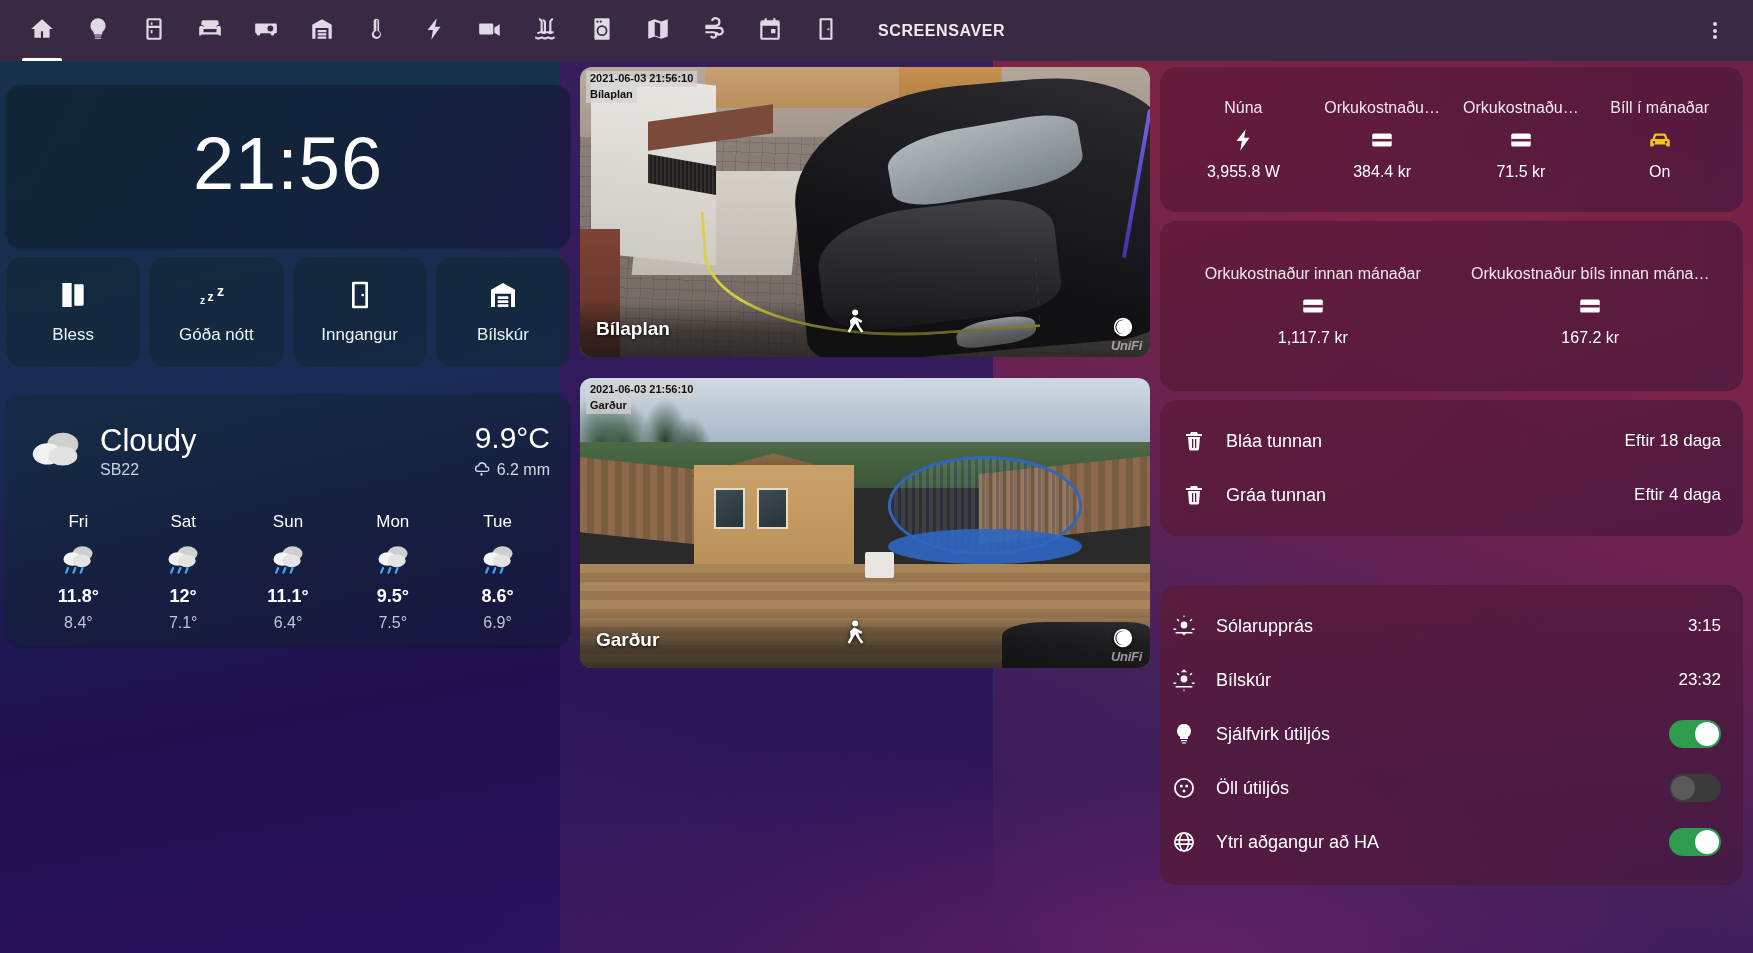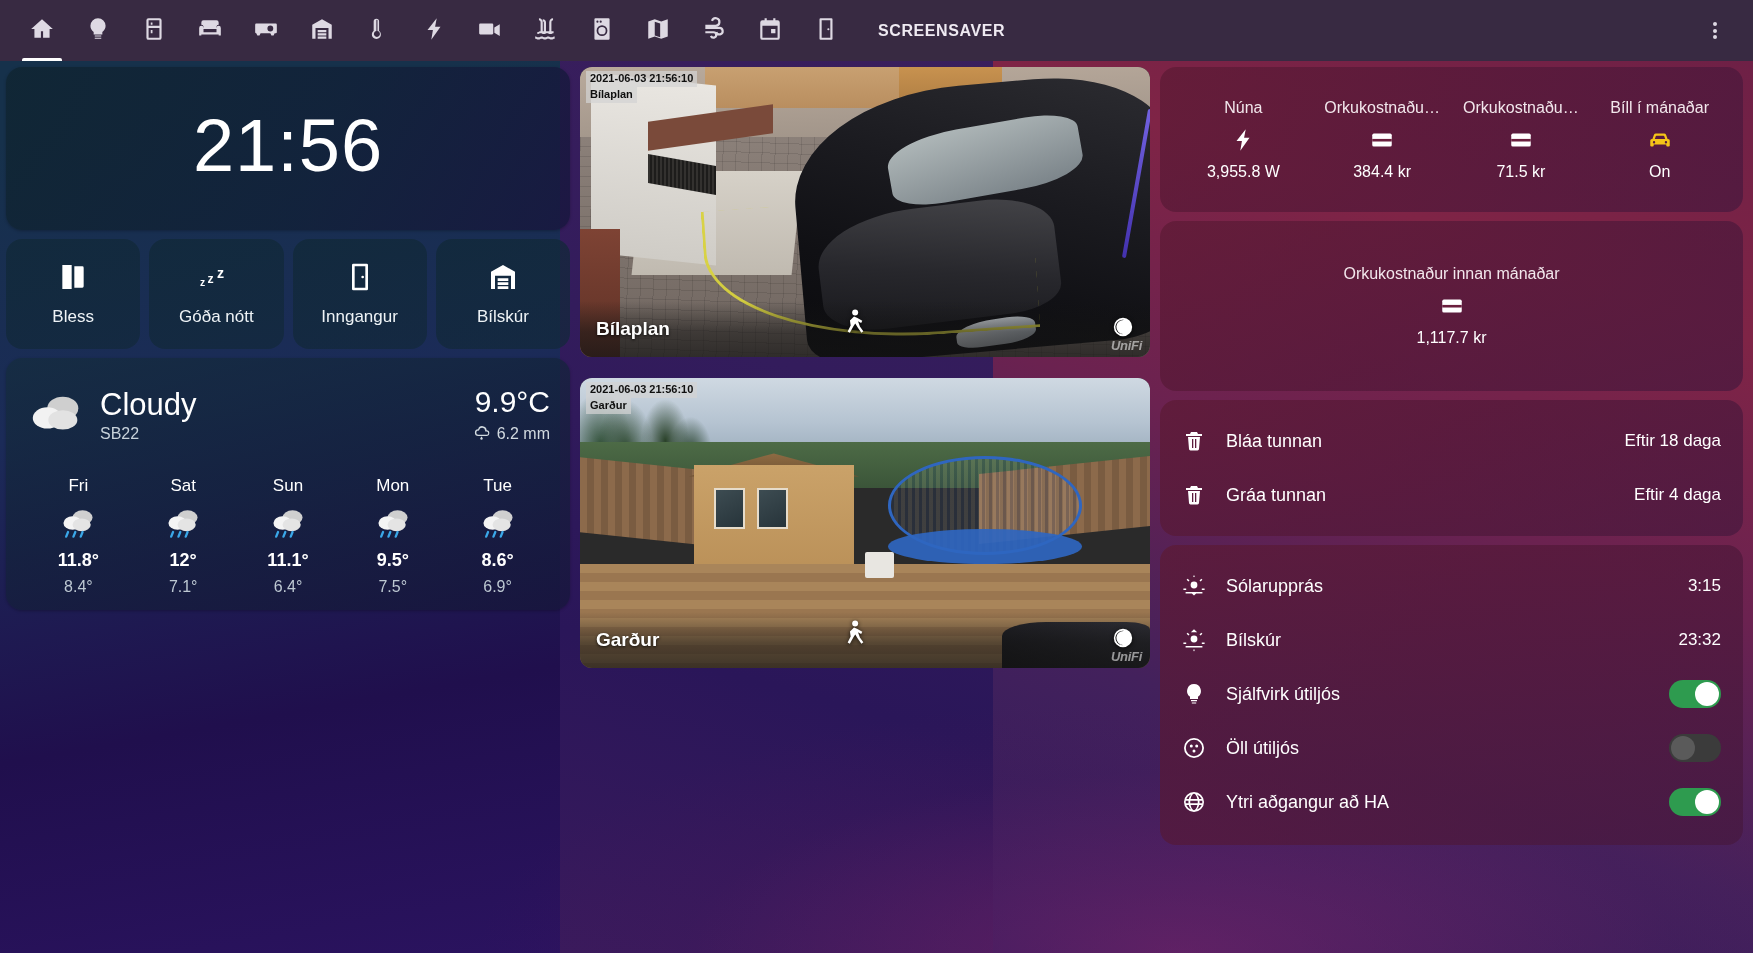--- a/index.html
+++ b/index.html
@@ -81,20 +81,21 @@
     width: 580px; flex: 0 0 580px;
     padding: 6px 10px 0 6px;
     display: flex; flex-direction: column; gap: 9px;
   }
   .card {
     border-radius: 16px;
     background: rgba(16, 34, 50, 0.62);
     box-shadow: 0 1px 3px rgba(0,0,0,0.25);
     position: relative;
     overflow: hidden;
+    margin-top: 18px;
   }
 
   #clock-card {
     height: 163px;
     display: flex; align-items: center; justify-content: center;
     background: linear-gradient(115deg, rgba(15,36,48,0.80) 0%, rgba(17,32,55,0.80) 55%, rgba(24,22,62,0.82) 100%);
   }
   #clock-text {
     font-size: 74px; font-weight: 300; color: #ffffff;
     letter-spacing: 1px; line-height: 1;
@@ -278,21 +279,21 @@
     font-size:16px; color:#f2e7ec; max-width:100%;
     white-space:nowrap; overflow:hidden; text-overflow:ellipsis; text-align:center;
   }
   .glance-icon { height:26px; display:flex; align-items:center; justify-content:center; }
   .glance-icon svg { width:26px; height:26px; fill:#ffffff; }
   .glance-icon.accent svg { fill:#f5c518; }
   .glance-val { font-size:16px; color:#ffffff; }
 
   
   #trash-card { padding: 14px 22px; }
-  #status-card { padding: 14px 22px 16px 22px; }
+  #status-card { padding: 14px 22px 16px 12px; margin-top: 40px; }
   .erow { display:flex; align-items:center; height:54px; cursor:pointer; }
   .erow .e-icon { width:44px; flex:0 0 44px; display:flex; align-items:center; }
   .erow .e-icon svg { width:24px; height:24px; fill:#ffffff; }
   .erow .e-name { font-size:18px; color:#ffffff; flex:1 1 auto; }
   .erow .e-val { font-size:17px; color:#ffffff; margin-left:auto; }
   .toggle {
     width:52px; height:28px; border-radius:14px; position:relative;
     background:#3b3b3b; margin-left:auto; cursor:pointer; flex:0 0 52px;
   }
   .toggle.on { background:#2e9b4f; }
@@ -736,20 +737,30 @@
             <div class="glance-name">Orkukostnaður innan mánaðar</div>
             <div class="glance-icon">
               <svg viewBox="0 0 24 24">
                   <rect x="3" y="6" width="18" height="12" rx="1.5"></rect>
                   <rect x="3" y="11" width="18" height="2.4" fill="#6b1f3e"></rect>
                 </svg>
             </div>
             <div class="glance-val">1,117.7 kr</div>
           </div>
 
+          <div class="glance-item">
+            <div class="glance-name">Orkukostnaður bíls innan mána…</div>
+            <div class="glance-icon">
+              <svg viewBox="0 0 24 24">
+                  <rect x="3" y="6" width="18" height="12" rx="1.5"></rect>
+                  <rect x="3" y="11" width="18" height="2.4" fill="#6b1f3e"></rect>
+                </svg>
+            </div>
+            <div class="glance-val">167.2 kr</div>
+          </div>
 
         </div>
       </div>
 
       <div class="rcard" id="trash-card">
 
         <div class="erow">
           <span class="e-icon">
             <svg viewBox="0 0 24 24">
                 <path d="M9 3h6l1 2h4v2H4V5h4l1-2zM6 8h12l-1 12a1.5 1.5 0 0 1-1.5 1.4h-7A1.5 1.5 0 0 1 7 20L6 8zm4 2v9h1.3v-9H10zm3 0v9h1.3v-9H13z"></path>

